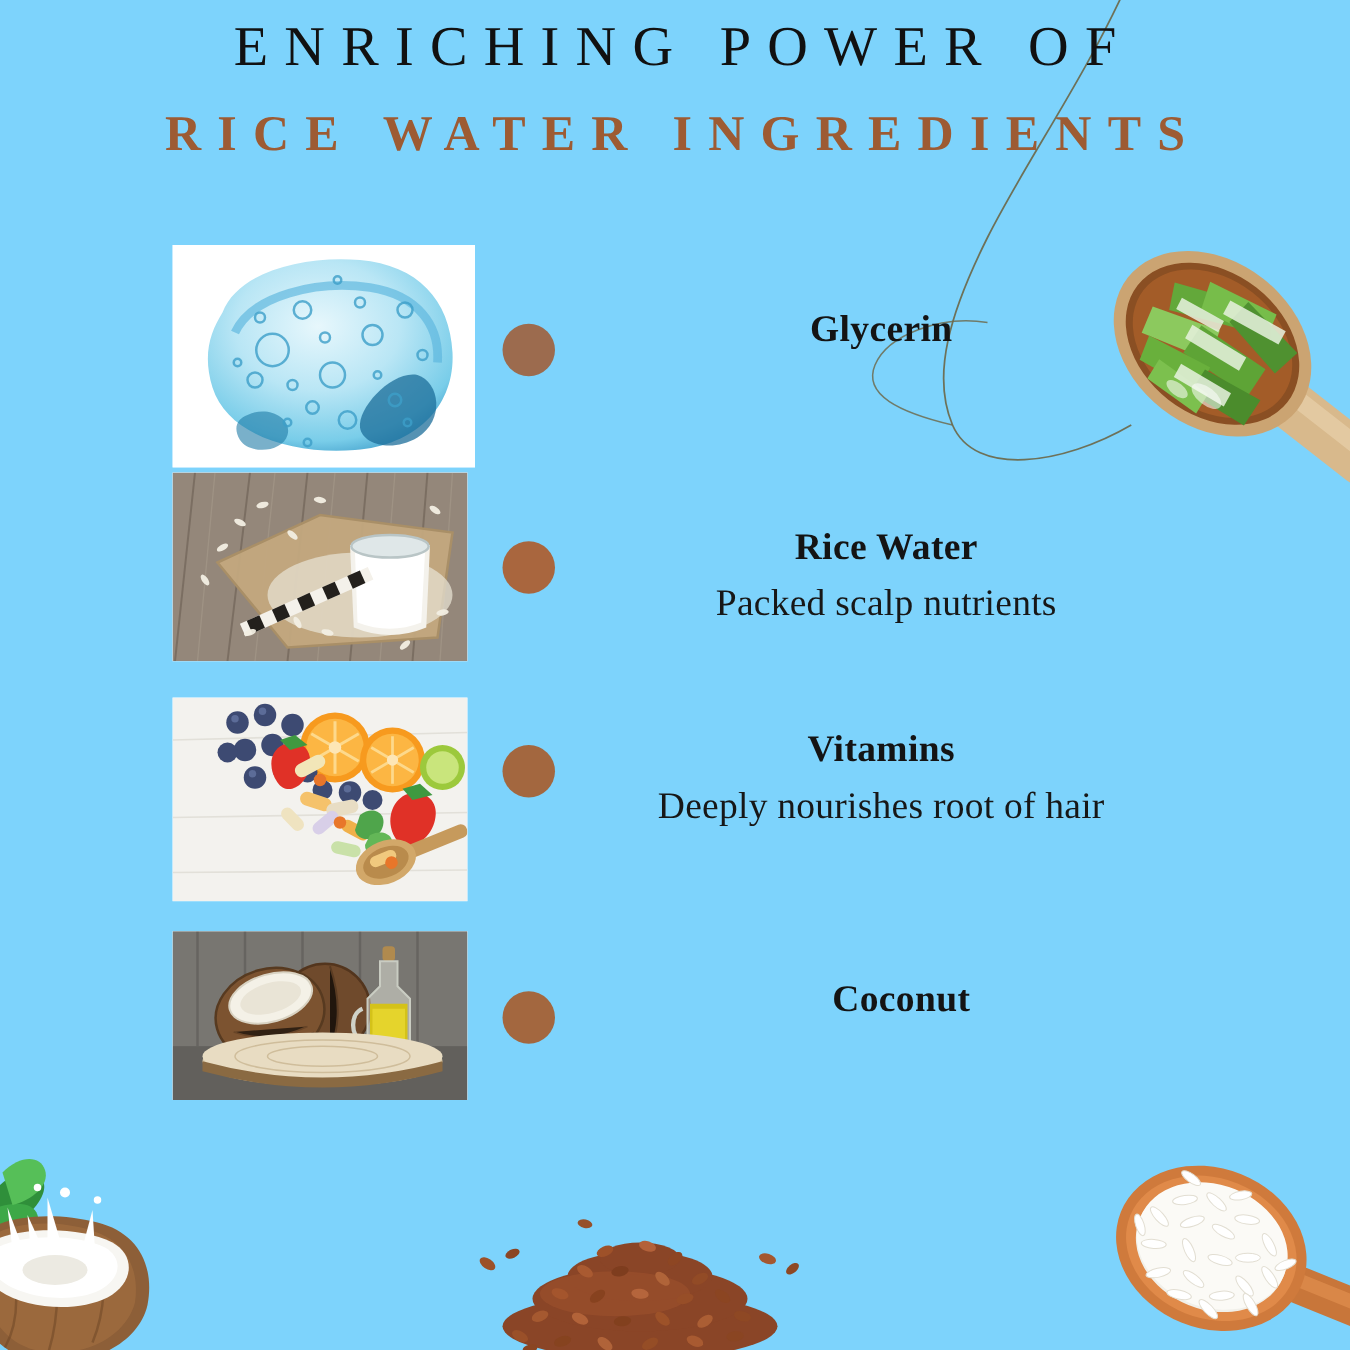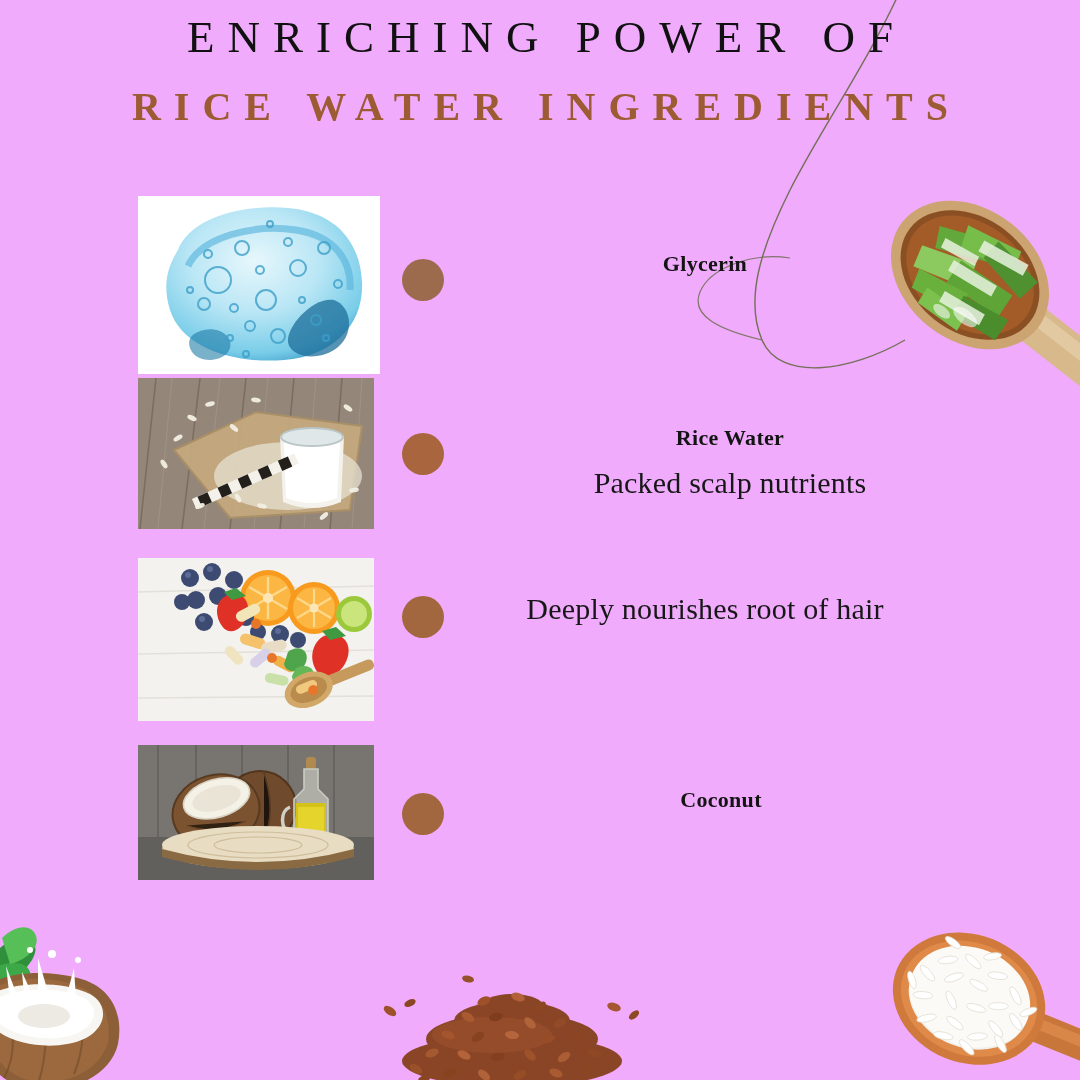--- a/index.html
+++ b/index.html
@@ -8,21 +8,21 @@
     padding: 0;
     background: #ffffff;
   }
   body {
     font-family: "Liberation Serif", "DejaVu Serif", serif;
   }
   #poster {
     position: relative;
     width: 1080px;
     height: 1080px;
-    background: #f0abfc;
+    background: #7dd3fc;
     overflow: hidden;
   }
 
   
   .curve-layer {
     position: absolute;
     left: 0; top: 0;
     width: 1080px; height: 1080px;
     pointer-events: none;
     z-index: 1;
@@ -76,21 +76,21 @@
     width: 42px;
     height: 42px;
     border-radius: 50%;
   }
   .textcol {
     position: absolute;
     text-align: center;
   }
   .ing-name {
     font-weight: 700;
-    font-size: 22px;
+    font-size: 30px;
     color: #141414;
     letter-spacing: 0.3px;
     line-height: 36px;
     font-family: Liberation Serif, serif;
   }
   .ing-desc {
     font-weight: 400;
     font-size: 30px;
     color: #171717;
     letter-spacing: 0.2px;
@@ -213,21 +213,21 @@
           <ellipse cx="62" cy="128" rx="5" ry="2.4" transform="rotate(-20 62 128)"></ellipse>
           <ellipse cx="210" cy="30" rx="5" ry="2.4" transform="rotate(35 210 30)"></ellipse>
           <ellipse cx="124" cy="128" rx="5" ry="2.4" transform="rotate(15 124 128)"></ellipse>
           <ellipse cx="186" cy="138" rx="5" ry="2.4" transform="rotate(-40 186 138)"></ellipse>
           <ellipse cx="100" cy="120" rx="5" ry="2.4" transform="rotate(60 100 120)"></ellipse>
           <ellipse cx="216" cy="112" rx="5" ry="2.4" transform="rotate(-10 216 112)"></ellipse>
         </g>
       </svg>
     </div>
     <div class="bullet" style="left:402px; top:433px; background:#a9663e;"></div>
-    <div class="textcol" style="left:505px; top:420px; width:450px;">
+    <div class="textcol" style="left:484px; top:420px; width:450px;">
       <div class="ing-name">Rice Water</div>
       <div class="ing-desc">Packed scalp nutrients</div>
     </div>
 
     <div class="thumb" style="left:138px; top:558px; width:236px; height:163px;">
       <svg class="art" viewBox="0 0 236 163" preserveAspectRatio="none">
         <rect width="236" height="163" fill="#f3f2ee"></rect>
         <g stroke="#e2e0d9" stroke-width="1.4">
           <line x1="0" y1="34" x2="236" y2="28"></line>
             <line x1="0" y1="96" x2="236" y2="92"></line>
@@ -299,20 +299,21 @@
           <rect x="178" y="122" width="62" height="11" rx="5" fill="#c69a5c"></rect>
           <ellipse cx="170" cy="128" rx="25" ry="17" fill="#d2a869"></ellipse>
           <ellipse cx="170" cy="128" rx="19" ry="12" fill="#b98b4c"></ellipse>
           <rect x="158" y="120" width="22" height="9" rx="4.5" fill="#f0c97e"></rect>
           <circle cx="174" cy="130" r="5" fill="#e8762a"></circle>
         </g>
       </svg>
     </div>
     <div class="bullet" style="left:402px; top:596px; background:#a3673f;"></div>
     <div class="textcol" style="left:455px; top:582px; width:500px;">
+      <div class="ing-name">Vitamins</div>
       <div class="ing-desc">Deeply nourishes root of hair</div>
     </div>
 
     <div class="thumb" style="left:138px; top:745px; width:236px; height:135px;">
       <svg class="art" viewBox="0 0 236 135" preserveAspectRatio="none">
         <rect width="236" height="135" fill="#6f6d69"></rect>
         <g opacity="0.8">
           <rect width="236" height="92" fill="#7b7874"></rect>
           <g stroke="#5c5955" stroke-width="2" opacity="0.7">
             <line x1="20" y1="0" x2="20" y2="92"></line>

